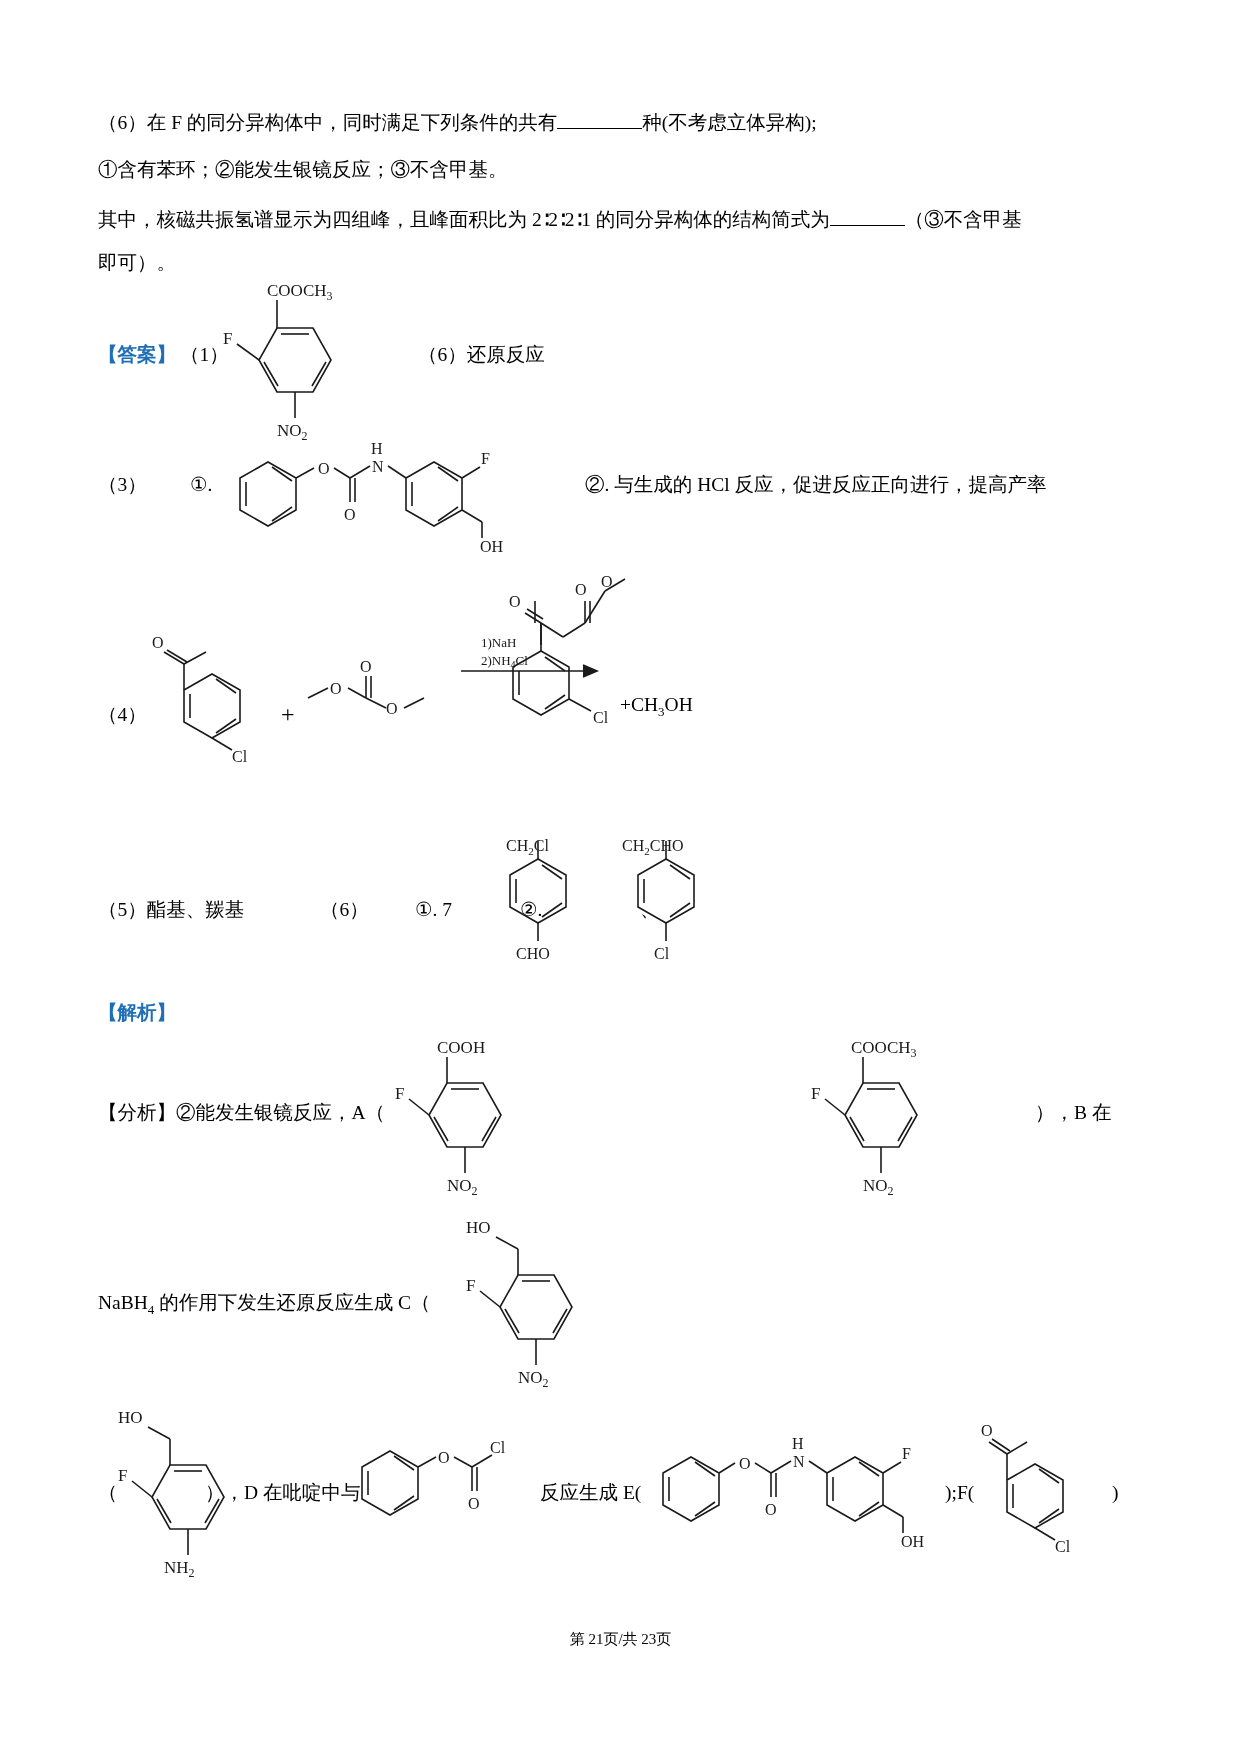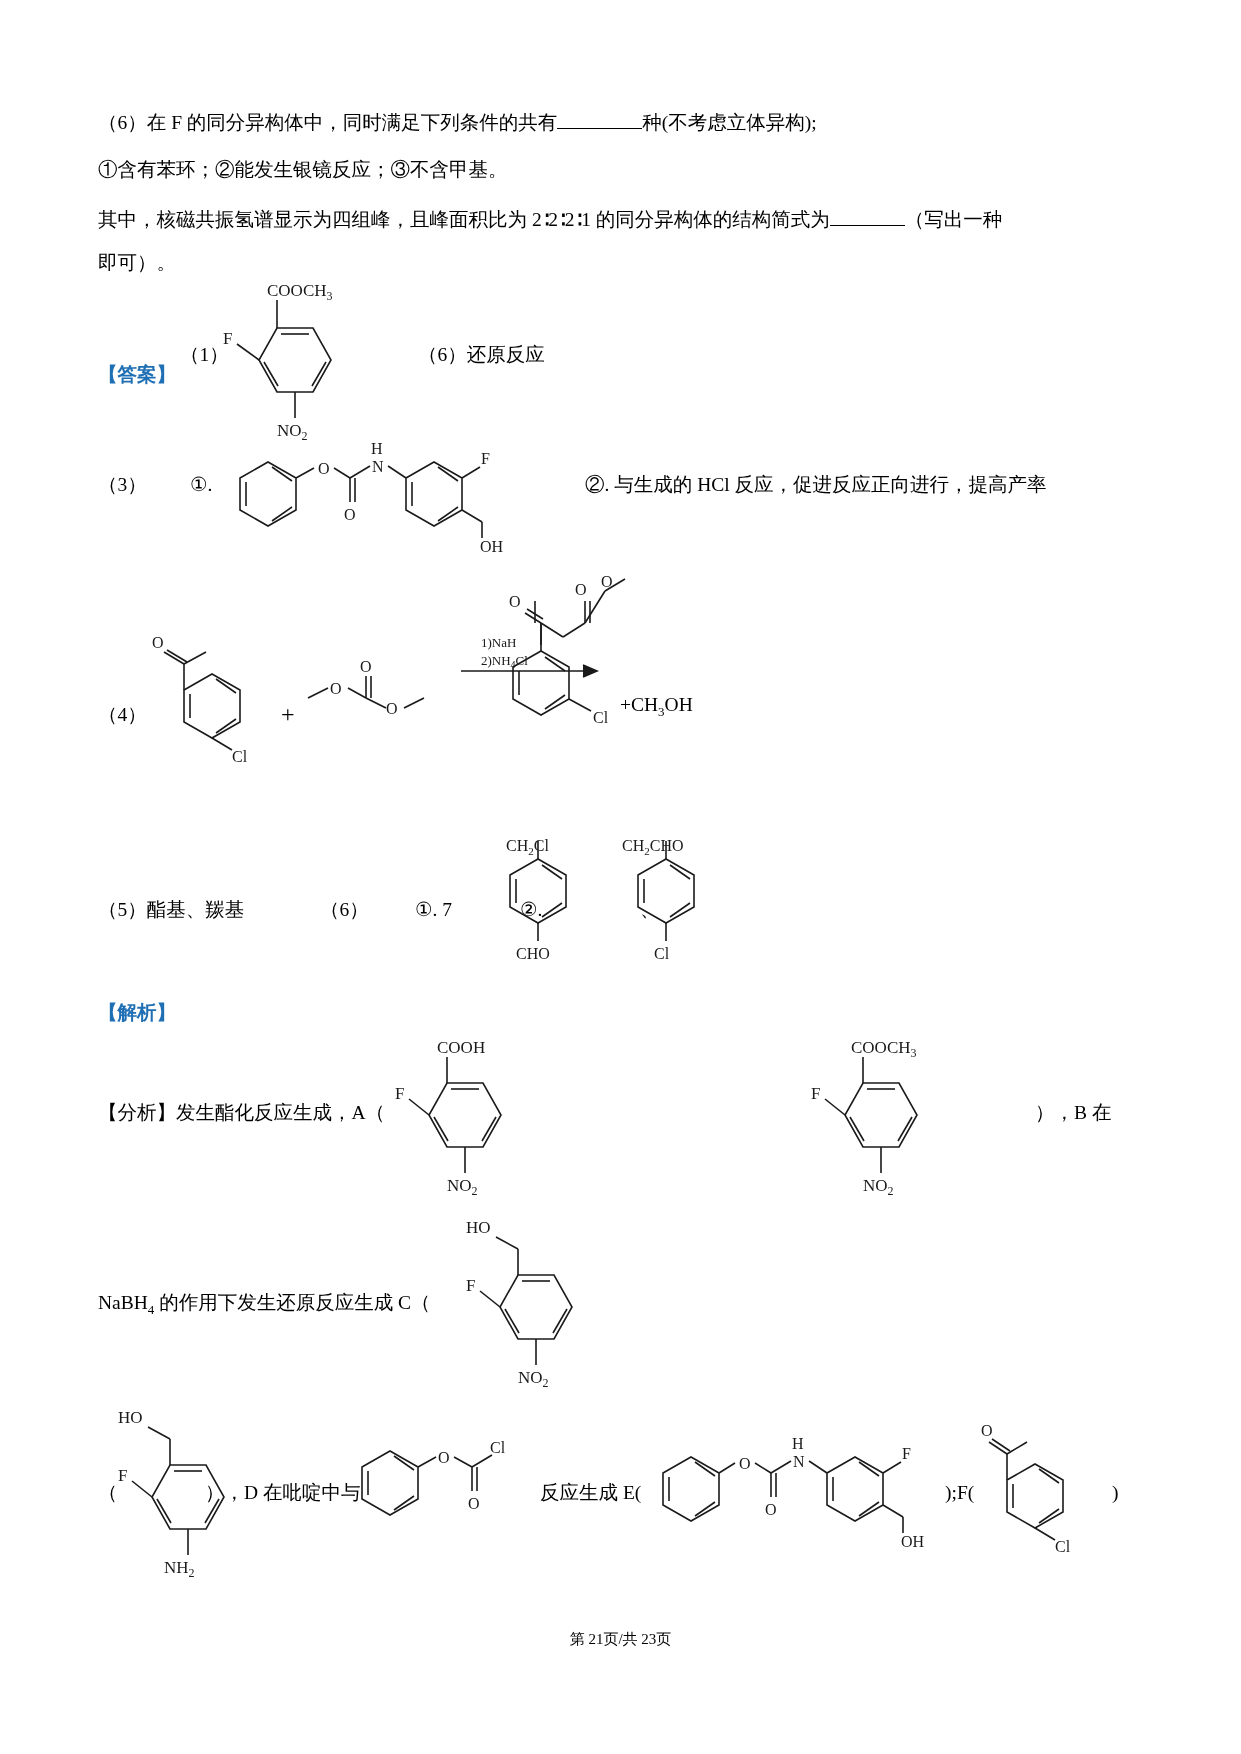--- a/index.html
+++ b/index.html
@@ -28,26 +28,26 @@
 
 <div class="page">
 
   <div class="txt" style="left:98px; top:108px;">
     <span>（6）在 F 的同分异构体中，同时满足下列条件的共有</span><span class="blank" style="width:85px;"></span><span>种(不考虑立体异构);</span>
   </div>
 
   <div class="txt" style="left:98px; top:155px;">①含有苯环；②能发生银镜反应；③不含甲基。</div>
 
   <div class="txt" style="left:98px; top:205px;">
-    <span>其中，核磁共振氢谱显示为四组峰，且峰面积比为 2∶2∶2∶1 的同分异构体的结构简式为</span><span class="blank" style="width:75px;"></span><span>（写出一种</span>
+    <span>其中，核磁共振氢谱显示为四组峰，且峰面积比为 2∶2∶2∶1 的同分异构体的结构简式为</span><span class="blank" style="width:75px;"></span><span>（③不含甲基</span>
   </div>
 
   <div class="txt" style="left:98px; top:248px;">即可）。</div>
 
-  <div class="txt blue" style="left:98px; top:340px;margin-top:20px;">【答案】</div>
+  <div class="txt blue" style="left:98px; top:340px;">【答案】</div>
   <div class="txt" style="left:180px; top:340px;">（1）</div>
   <div class="txt" style="left:418px; top:340px;">（6）还原反应</div>
 
   <svg class="struct" style="left:215px; top:278px;" width="180" height="150">
     <g stroke="#1a1a1a" stroke-width="1.6" fill="none">
 
       <polygon points="62,50 98,50 116,82 98,114 62,114 44,82"></polygon>
       <line x1="66" y1="56" x2="94" y2="56"></line>
       <line x1="111" y1="84" x2="97" y2="108"></line>
       <line x1="63" y1="108" x2="49" y2="84"></line>
@@ -206,21 +206,21 @@
       <line x1="60" y1="82" x2="80" y2="68"></line>
       <line x1="56" y1="24" x2="56" y2="6"></line>
       <line x1="56" y1="88" x2="56" y2="106"></line>
     </g>
     <text x="12" y="16" font-size="16">CH<tspan font-size="11" dy="4">2</tspan><tspan dy="-4">CHO</tspan></text>
     <text x="44" y="124" font-size="16">Cl</text>
   </svg>
 
   <div class="txt blue" style="left:98px; top:998px;">【解析】</div>
 
-  <div class="txt" style="left:98px; top:1098px;">【分析】发生酯化反应生成，A（</div>
+  <div class="txt" style="left:98px; top:1098px;">【分析】②能发生银镜反应，A（</div>
 
   <svg class="struct" style="left:395px; top:1035px;" width="160" height="150">
     <g stroke="#1a1a1a" stroke-width="1.6" fill="none">
       <polygon points="52,48 88,48 106,80 88,112 52,112 34,80"></polygon>
       <line x1="56" y1="54" x2="84" y2="54"></line>
       <line x1="101" y1="82" x2="87" y2="106"></line>
       <line x1="53" y1="106" x2="39" y2="82"></line>
       <line x1="52" y1="48" x2="52" y2="22"></line>
       <line x1="34" y1="80" x2="14" y2="64"></line>
       <line x1="70" y1="112" x2="70" y2="138"></line>

